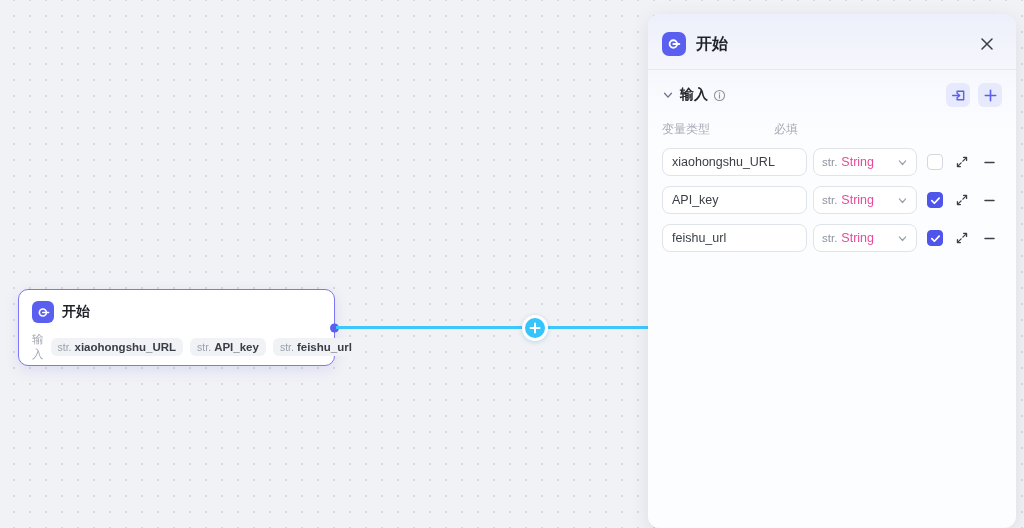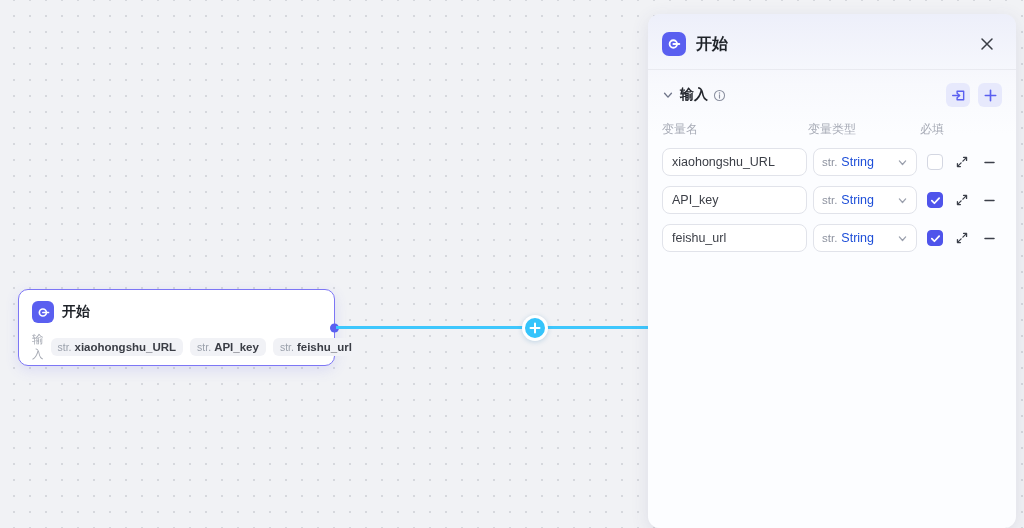--- a/index.html
+++ b/index.html
@@ -65,21 +65,21 @@
   .th-name { width:146px; } .th-type { width:112px; } .th-req { }
 
   .var-row { display:flex; align-items:center; margin-top:10px; }
   .var-input { width:145px; height:28px; border:1px solid #e1e3ea; border-radius:8px;
     padding:0 9px; font-size:12.5px; color:#3b3e46; background:#fff; outline:none;
     font-family:"Liberation Sans","DejaVu Sans",sans-serif; }
   .select { width:104px; height:28px; margin-left:6px; border:1px solid #e1e3ea;
     border-radius:8px; background:#fff; display:flex; align-items:center;
     padding:0 8px; cursor:pointer; }
   .sel-prefix { font-size:11.5px; color:#8e93a0; margin-right:4px; }
-  .sel-value { font-size:12.5px; color:#1d4ed8; }
+  .sel-value { font-size:12.5px; color:#ec4899; }
   .sel-chev { margin-left:auto; display:flex; }
   .checkbox { width:16px; height:16px; border-radius:4px; margin-left:10px;
     border:1.5px solid #d4d7e2; background:#fff; display:flex; align-items:center;
     justify-content:center; cursor:pointer; flex:none; }
   .checkbox svg { display:none; }
   .checkbox.checked { background:#4f54eb; border-color:#4f54eb; }
   .checkbox.checked svg { display:block; }
   .icon-btn { margin-left:12px; display:flex; align-items:center;
     justify-content:center; cursor:pointer; }
   .icon-btn.minus { margin-left:14px; }
@@ -167,21 +167,20 @@
         </svg>
     </span>
     <span class="sq-btn">
       <svg width="13" height="13" viewBox="0 0 12 12">
           <path d="M6 1.2 V10.8 M1.2 6 H10.8" stroke="#5a5ff0" stroke-width="1.5" stroke-linecap="round"></path>
         </svg>
     </span>
   </div>
 
   <div class="table-head">
-    <span class="th-name">变量名</span>
     <span class="th-type">变量类型</span>
     <span class="th-req">必填</span>
   </div>
 
   <div class="var-row">
     <input class="var-input" value="xiaohongshu_URL" style="">
     <div class="select">
       <span class="sel-prefix">str.</span>
       <span class="sel-value">String</span>
       <span class="sel-chev">

